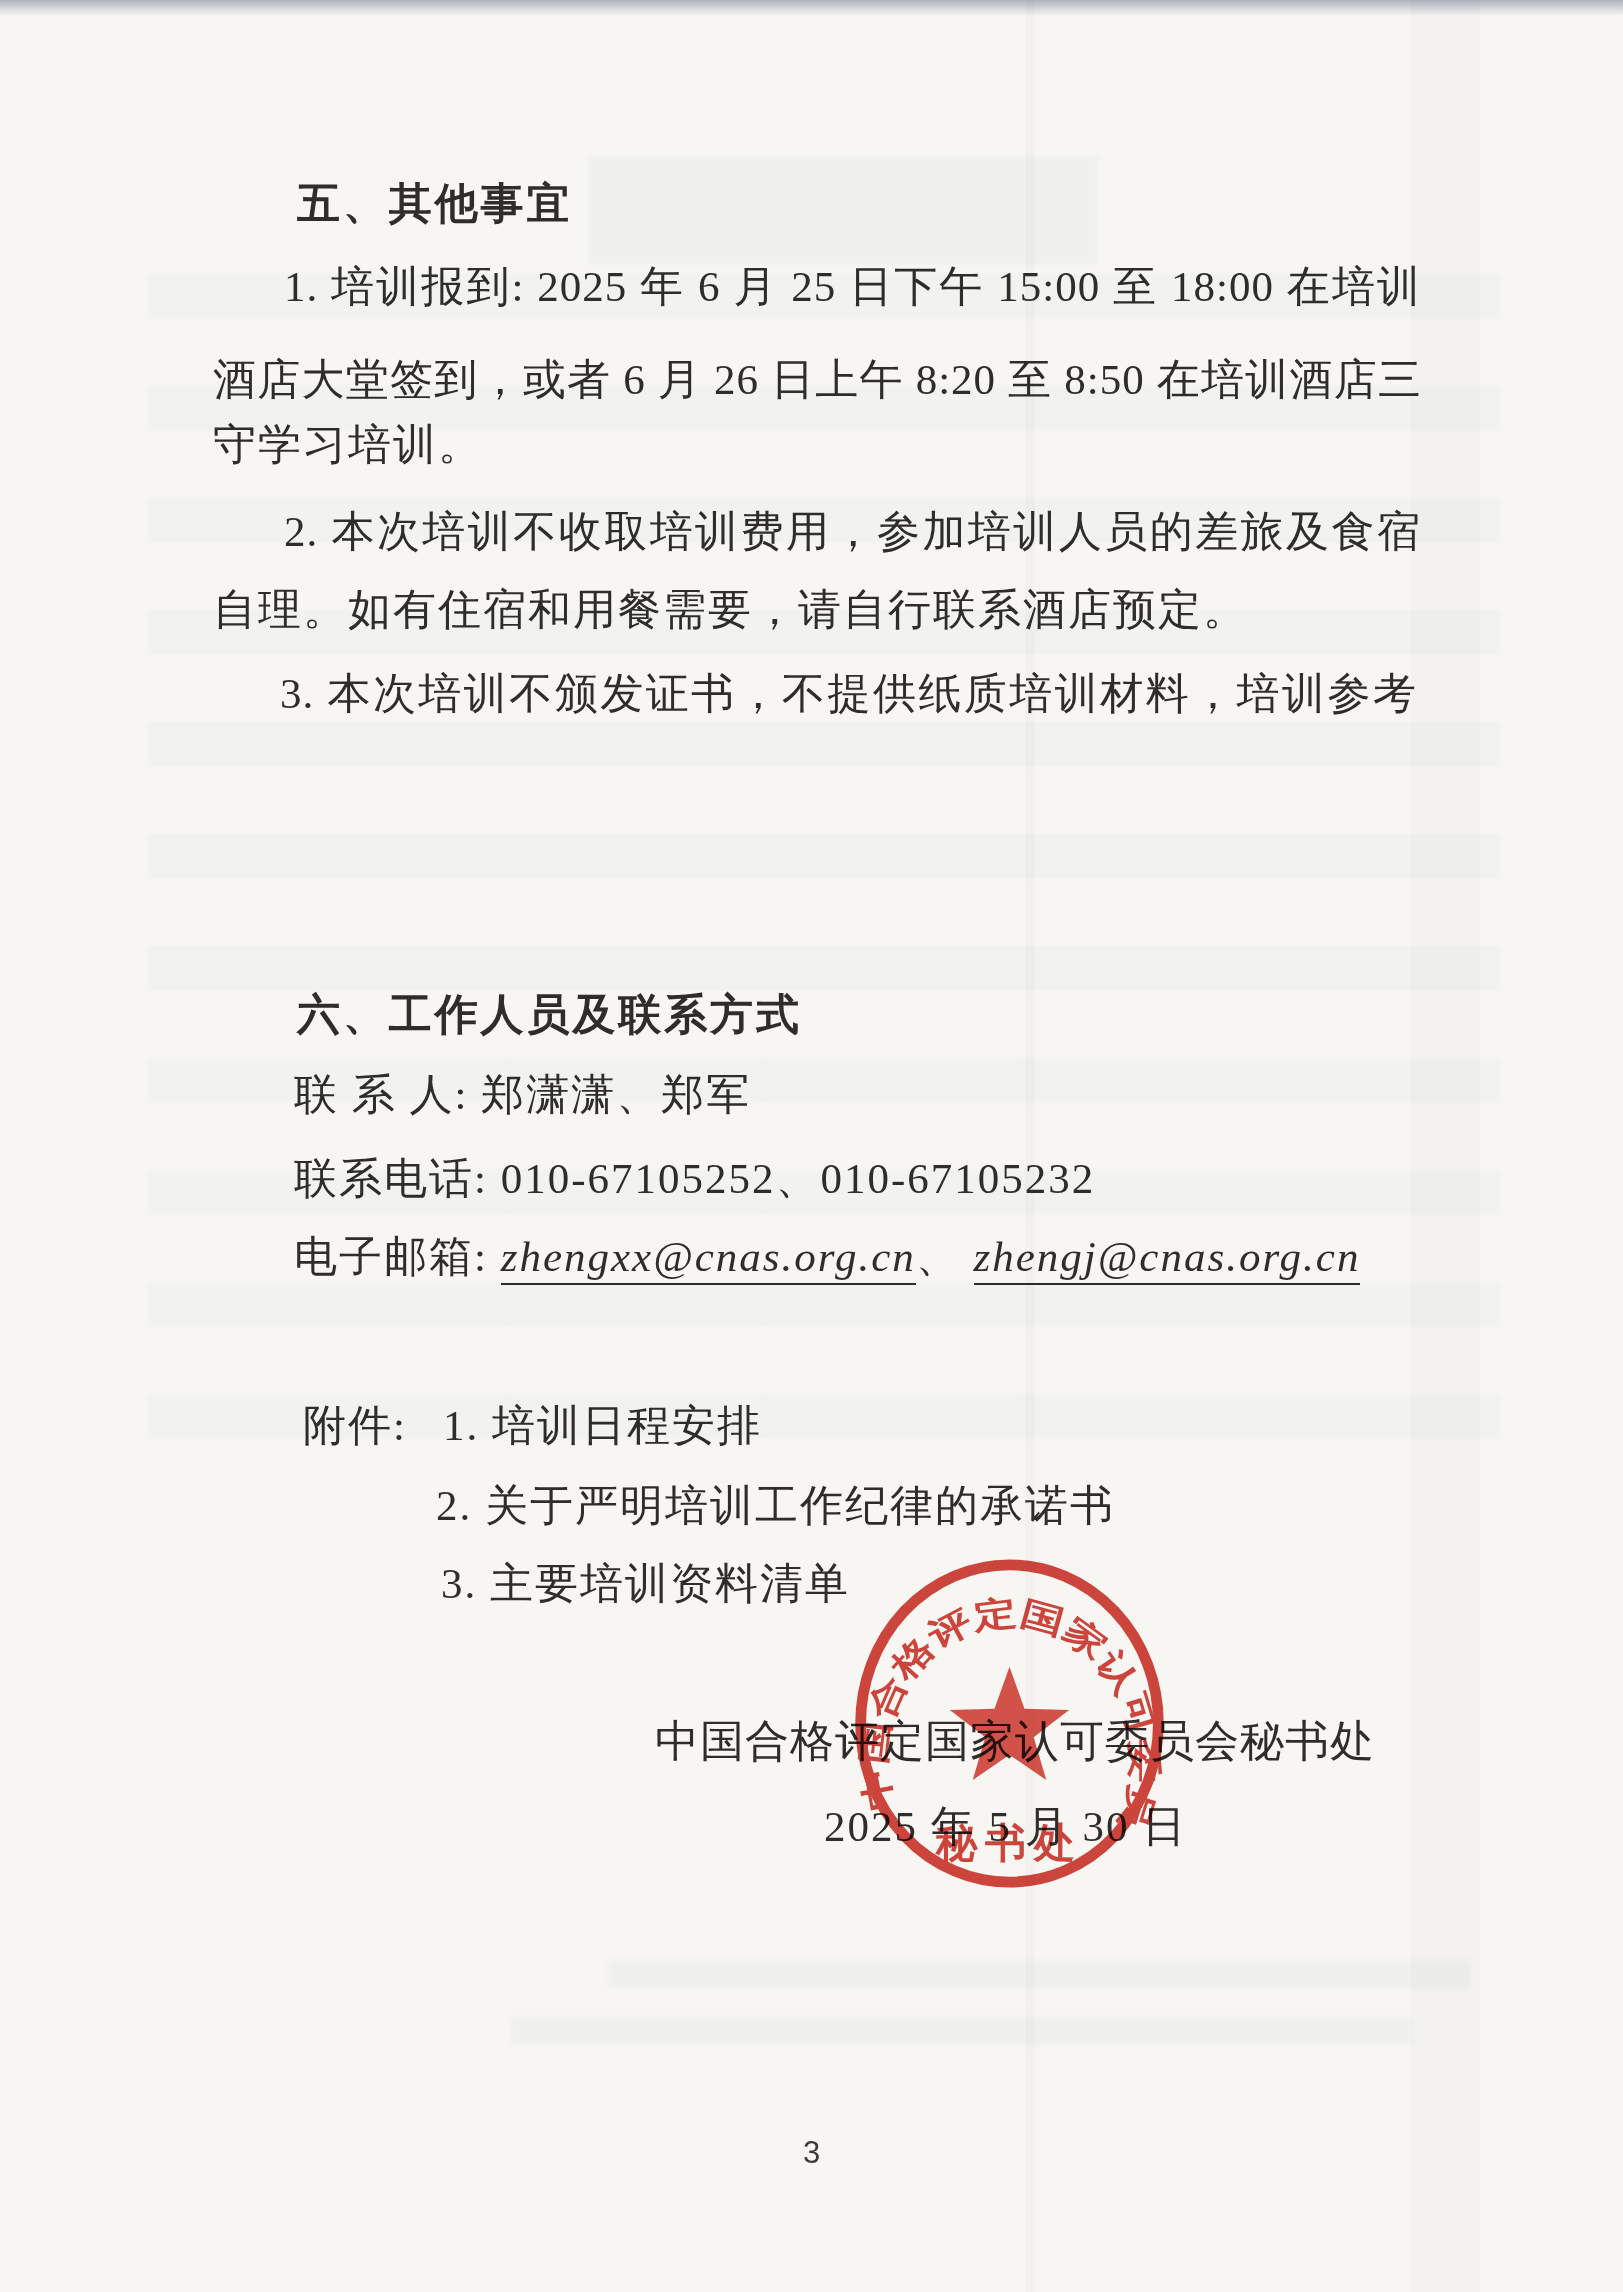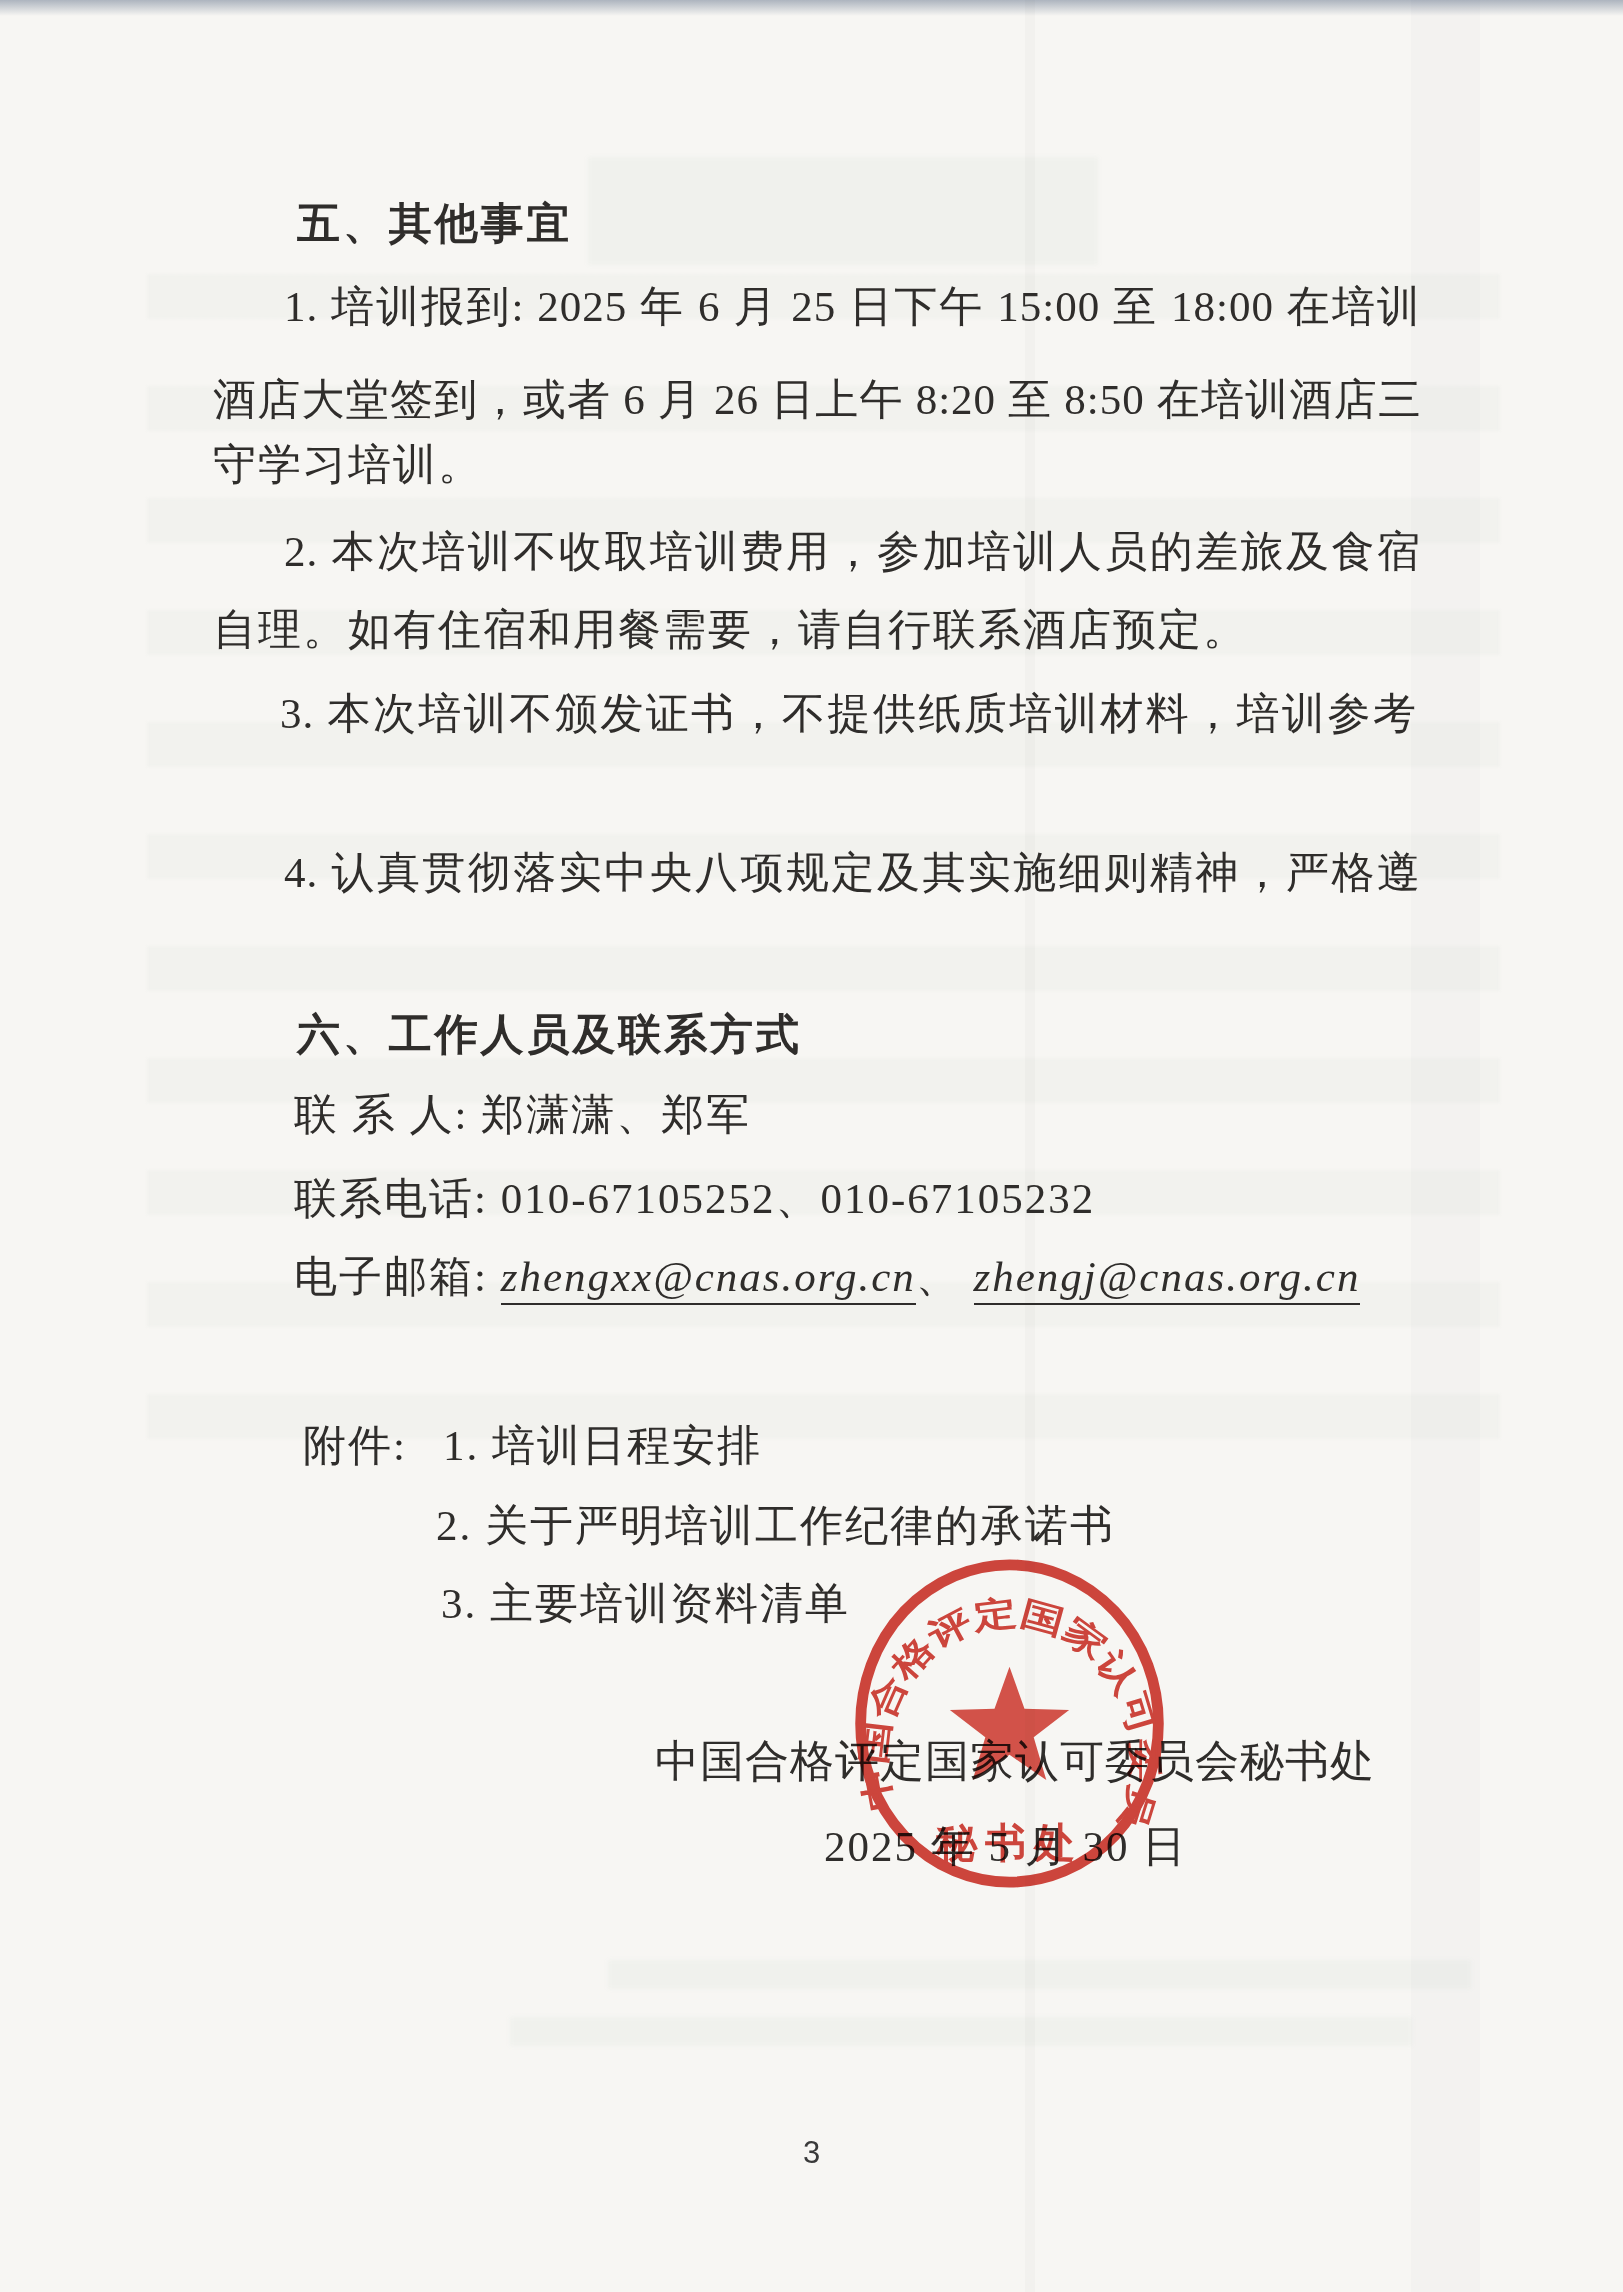--- a/index.html
+++ b/index.html
@@ -11,21 +11,20 @@
     overflow:hidden;
     font-family:"Liberation Serif","DejaVu Serif",serif;
     color:#2f2d2b;
   }
   .line{
     position:absolute;
     font-size:43px;
     line-height:1.12;
     letter-spacing:2px;
     white-space:nowrap;
-    margin-top:20px;
   }
   .fill{
     white-space:normal;
     text-align:justify;
     text-align-last:justify;
     letter-spacing:1px;
   }
   .heading{
     font-family:"Liberation Sans","DejaVu Sans",sans-serif;
     font-weight:700;
@@ -82,21 +81,20 @@
   <div class="ghost-note-1"></div>
   <div class="ghost-note-2"></div>
 
   <div class="line heading" style="top:179px;left:297px">五、其他事宜</div>
   <div class="line fill" style="top:263px;left:284px;width:1137px">1. 培训报到: 2025 年 6 月 25 日下午 15:00 至 18:00 在培训</div>
   <div class="line fill" style="top:356px;left:213px;width:1209px">酒店大堂签到，或者 6 月 26 日上午 8:20 至 8:50 在培训酒店三</div>
   <div class="line" style="top:421px;left:213px">守学习培训。</div>
   <div class="line fill" style="top:508px;left:284px;width:1137px">2. 本次培训不收取培训费用，参加培训人员的差旅及食宿</div>
   <div class="line" style="top:586px;left:213px">自理。如有住宿和用餐需要，请自行联系酒店预定。</div>
   <div class="line fill" style="top:670px;left:280px;width:1137px">3. 本次培训不颁发证书，不提供纸质培训材料，培训参考</div>
-  <div class="line fill" style="top:829px;left:284px;width:1137px">4. 认真贯彻落实中央八项规定及其实施细则精神，严格遵</div>
 
   <div class="line heading" style="top:990px;left:297px">六、工作人员及联系方式</div>
   <div class="line" style="top:1071px;left:294px">联 系 人: 郑潇潇、郑军</div>
   <div class="line" style="top:1155px;left:294px">联系电话: 010-67105252、010-67105232</div>
   <div class="line" style="top:1233px;left:294px"><span>电子邮箱: </span><span class="ul">zhengxx@cnas.org.cn</span><span>、 </span><span class="ul">zhengj@cnas.org.cn</span></div>
 
   <div class="line" style="top:1402px;left:303px">附件: </div>
   <div class="line" style="top:1402px;left:443px">1. 培训日程安排</div>
   <div class="line" style="top:1482px;left:436px">2. 关于严明培训工作纪律的承诺书</div>
   <div class="line" style="top:1560px;left:441px">3. 主要培训资料清单</div>

